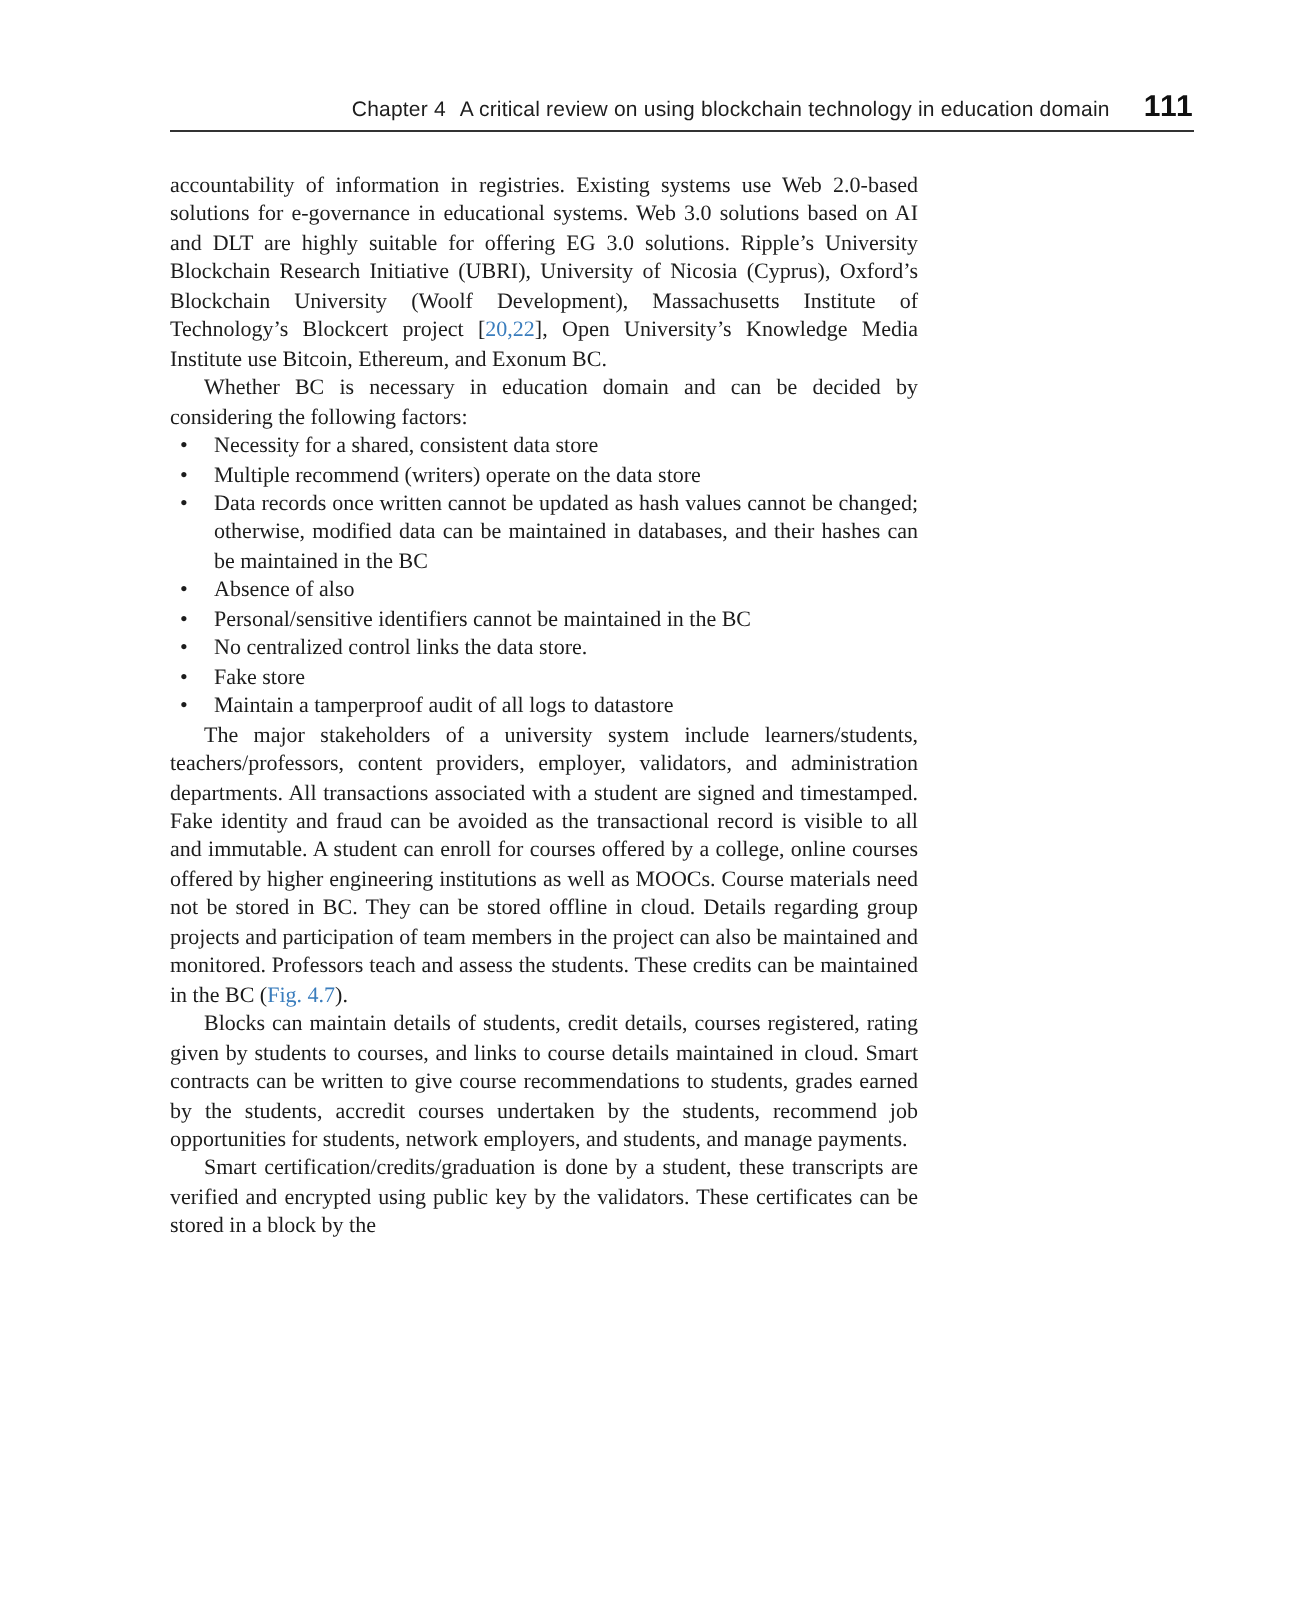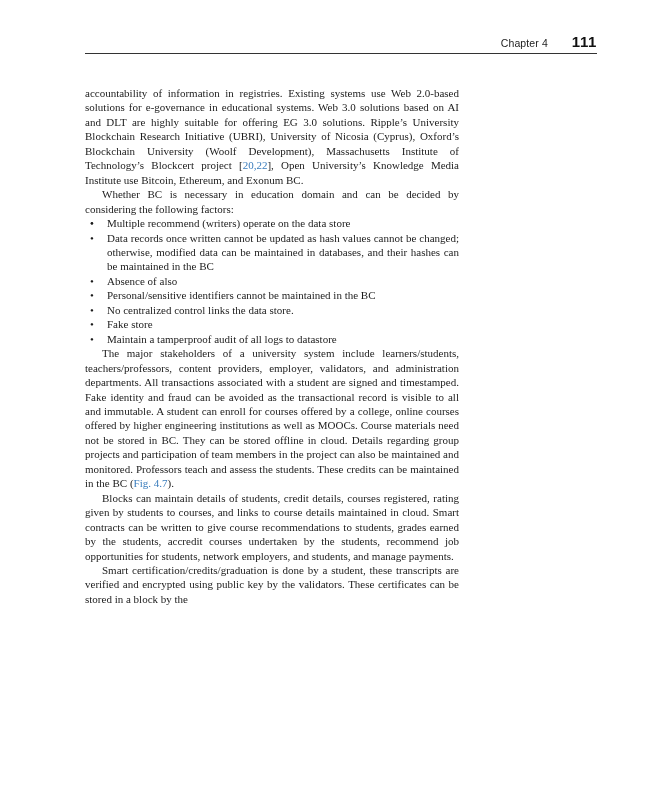--- a/index.html
+++ b/index.html
@@ -8,21 +8,21 @@
     width: 648px;
     height: 800px;
     background: #ffffff;
     overflow: hidden;
     font-family: "Liberation Serif", serif;
   }
   
   .page-header {
     position: absolute;
     left: 85px;
-    top: 33px;
+    top: 45px;
     width: 512px;
   }
   .header-line {
     display: flex;
     justify-content: flex-end;
     align-items: baseline;
     font-family: "Liberation Sans", sans-serif;
     font-size: 10.5px;
     letter-spacing: 0.1px;
     color: #1d1d1d;
@@ -76,33 +76,34 @@
   }
 </style>
 </head>
 <body>
 
 <div class="page">
 
   <header class="page-header">
     <div class="header-line">
       <span class="chapter-label">Chapter 4</span>
+      <span class="chapter-title">A critical review on using blockchain technology in education domain</span>
       <span class="page-number">111</span>
     </div>
     <div class="header-rule"></div>
   </header>
 
   <main class="body-text">
 
     <p class="para no-indent"><span>accountability of information in registries. Existing systems use Web 2.0-based solutions for e-governance in educational systems. Web 3.0 solutions based on AI and DLT are highly suitable for offering EG 3.0 solutions. Ripple’s University Blockchain Research Initiative (UBRI), University of Nicosia (Cyprus), Oxford’s Blockchain University (Woolf Development), Massachusetts Institute of Technology’s Blockcert project [</span><a class="ref">20</a><a class="ref">,</a><a class="ref">22</a><span>], Open University’s Knowledge Media Institute use Bitcoin, Ethereum, and Exonum BC.</span></p>
 
     <p class="para">Whether BC is necessary in education domain and can be decided by considering the following factors:</p>
 
     <ul class="factors">
-      <li><span class="bullet-marker">•</span></li>
+      <li><span class="bullet-marker">•</span><span>Necessity for a shared, consistent data store</span></li>
       <li><span class="bullet-marker">•</span><span>Multiple recommend (writers) operate on the data store</span></li>
       <li><span class="bullet-marker">•</span><span>Data records once written cannot be updated as hash values cannot be changed; otherwise, modified data can be maintained in databases, and their hashes can be maintained in the BC</span></li>
       <li><span class="bullet-marker">•</span><span>Absence of also</span></li>
       <li><span class="bullet-marker">•</span><span>Personal/sensitive identifiers cannot be maintained in the BC</span></li>
       <li><span class="bullet-marker">•</span><span>No centralized control links the data store.</span></li>
       <li><span class="bullet-marker">•</span><span>Fake store</span></li>
       <li><span class="bullet-marker">•</span><span>Maintain a tamperproof audit of all logs to datastore</span></li>
     </ul>
 
     <p class="para"><span>The major stakeholders of a university system include learners/students, teachers/professors, content providers, employer, validators, and administration departments. All transactions associated with a student are signed and timestamped. Fake identity and fraud can be avoided as the transactional record is visible to all and immutable. A student can enroll for courses offered by a college, online courses offered by higher engineering institutions as well as MOOCs. Course materials need not be stored in BC. They can be stored offline in cloud. Details regarding group projects and participation of team members in the project can also be maintained and monitored. Professors teach and assess the students. These credits can be maintained in the BC (</span><a class="ref">Fig. 4.7</a><span>).</span></p>

